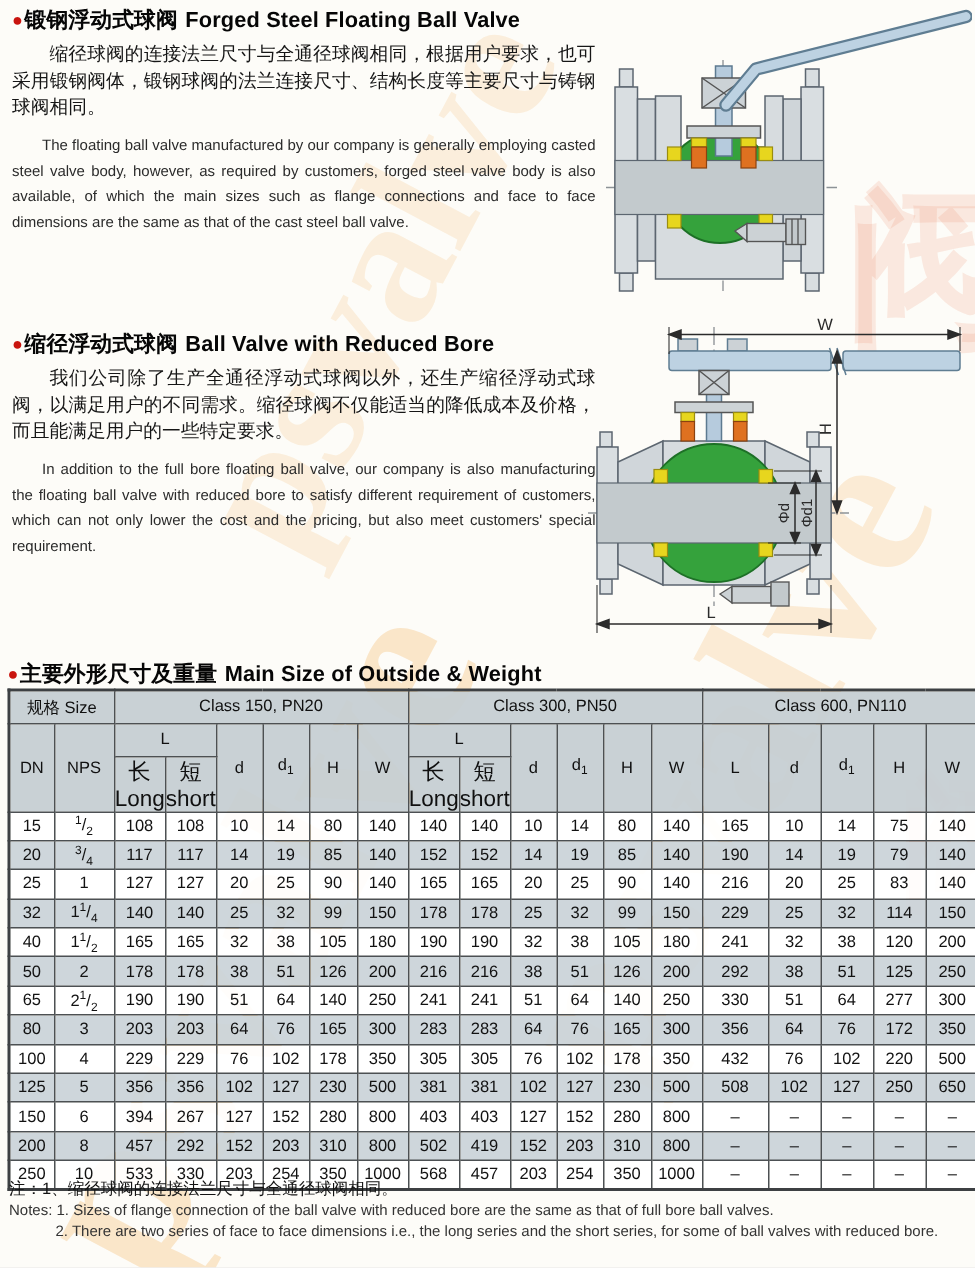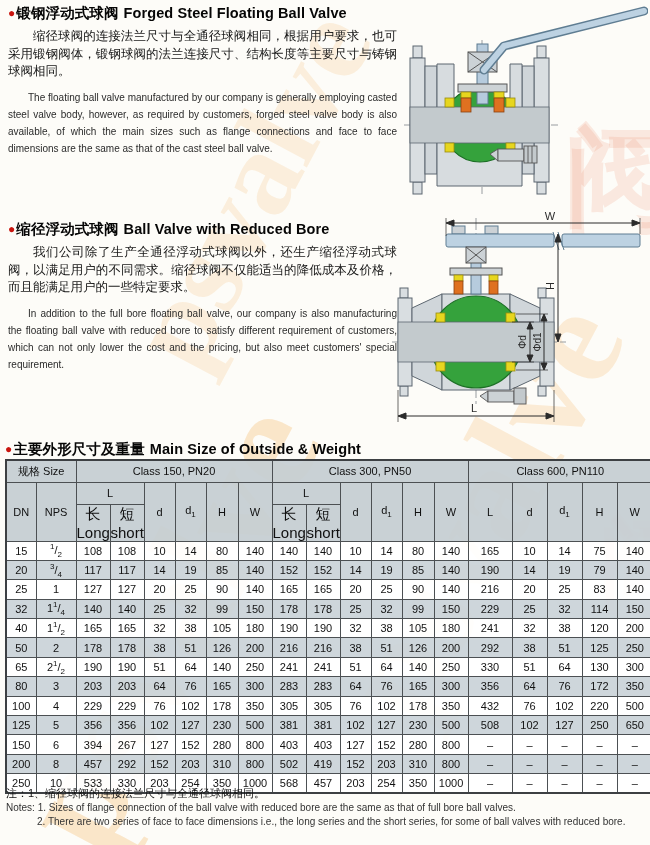--- a/index.html
+++ b/index.html
@@ -389,21 +389,21 @@
             <td>250</td>
             <td>241</td>
             <td>241</td>
             <td>51</td>
             <td>64</td>
             <td>140</td>
             <td>250</td>
             <td>330</td>
             <td>51</td>
             <td>64</td>
-            <td>130</td>
+            <td>277</td>
             <td>300</td>
           </tr>
           <tr class="alt">
             <td>80</td>
             <td>3</td>
             <td>203</td>
             <td>203</td>
             <td>64</td>
             <td>76</td>
             <td>165</td>

